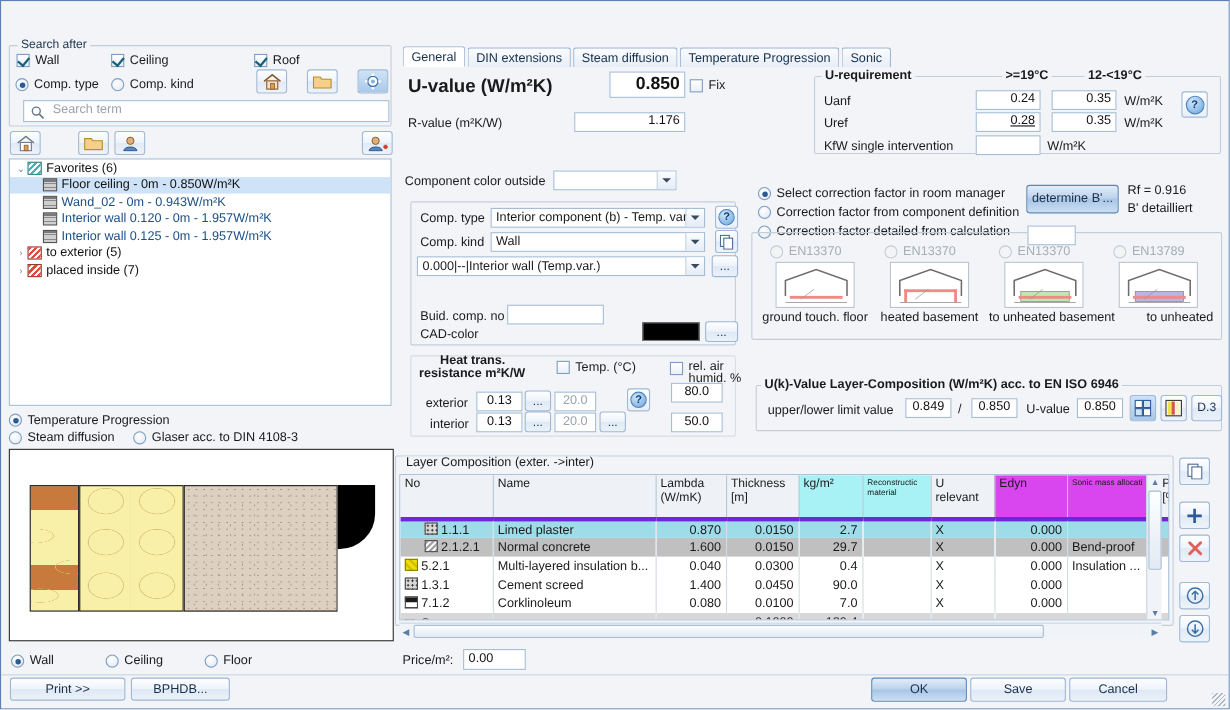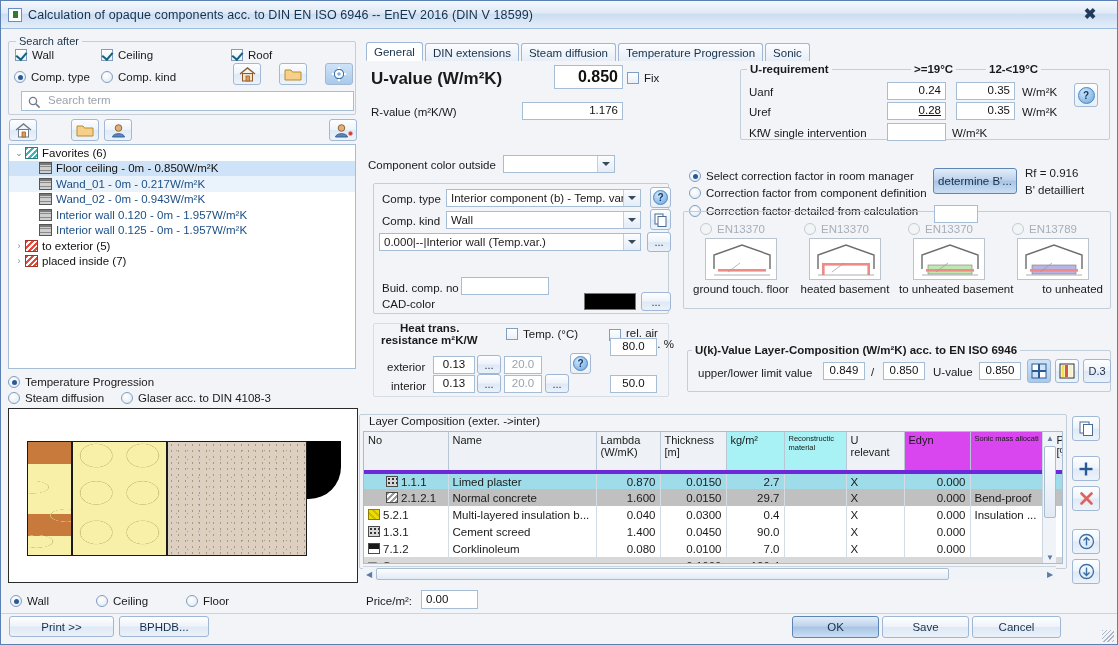--- a/index.html
+++ b/index.html
@@ -209,27 +209,20 @@
   }
   .layerbox { position:absolute; border:1px solid #1a1a1a; }
 
   .footerline { position:absolute; left:0; top:612px; width:1116px; height:1px; background:#c9d4e0; }
 </style>
 </head>
 <body>
 
 <div id="app">
 
-  <div class="titlebar">
-    <div class="title-icon">
-        <i></i>
-      </div>
-    <div class="title-text">Calculation of opaque components acc. to DIN EN ISO 6946 -- EnEV 2016 (DIN V 18599)</div>
-    <div class="close-btn">✖</div>
-  </div>
 
   <div class="grp" style="left:7px;top:40px;width:348px;height:74px;">
     <div class="grp-title">Search after</div>
   </div>
 
   <div class="check on" style="left:14px;top:48px;">
     <span class="box"></span>
     <span>Wall</span>
   </div>
   <div class="check on" style="left:100px;top:48px;">
@@ -315,25 +308,20 @@
   <div class="tree" id="tree-host">
       <div class="trow">
         <span class="exp" style="margin-left: 0px;">⌄</span>
         <span class="tico hatch-teal"></span>
         <span class="tlbl dark">Favorites (6)</span>
       </div>
       <div class="trow sel">
         <span class="exp" style="margin-left: 14px;"></span>
         <span class="tico brick"></span>
         <span class="tlbl dark">Floor ceiling - 0m - 0.850W/m²K</span>
-      </div>
-      <div class="trow alt">
-        <span class="exp" style="margin-left: 14px;"></span>
-        <span class="tico brick"></span>
-        <span class="tlbl blue">Wand_01 - 0m - 0.217W/m²K</span>
       </div>
       <div class="trow">
         <span class="exp" style="margin-left: 14px;"></span>
         <span class="tico brick"></span>
         <span class="tlbl blue">Wand_02 - 0m - 0.943W/m²K</span>
       </div>
       <div class="trow">
         <span class="exp" style="margin-left: 14px;"></span>
         <span class="tico brick"></span>
         <span class="tlbl blue">Interior wall 0.120 - 0m - 1.957W/m²K</span>
@@ -505,21 +493,21 @@
 
   <div class="lbl" style="left:386px;top:360px;">exterior</div>
   <div class="tf center" style="left:432px;top:355px;width:42px;height:18px;">0.13</div>
   <div class="btn sm" style="left:476px;top:354px;width:24px;height:19px;">
       <span>...</span>
     </div>
   <div class="tf center ro" style="left:503px;top:355px;width:38px;height:18px;">20.0</div>
   <div class="helpq" style="position:absolute;left:569px;top:352px;width:21px;height:21px;">
     <span class="circ">?</span>
   </div>
-  <div class="tf center" style="left:609px;top:337px;width:47px;height:18px;">80.0</div>
+  <div class="tf center" style="left:609px;top:347px;width:47px;height:18px;">80.0</div>
 
   <div class="lbl" style="left:390px;top:379px;">interior</div>
   <div class="tf center" style="left:432px;top:374px;width:42px;height:18px;">0.13</div>
   <div class="btn sm" style="left:476px;top:373px;width:24px;height:19px;">
       <span>...</span>
     </div>
   <div class="tf center ro" style="left:503px;top:374px;width:38px;height:18px;">20.0</div>
   <div class="btn sm" style="left:544px;top:373px;width:24px;height:19px;">
       <span>...</span>
     </div>

